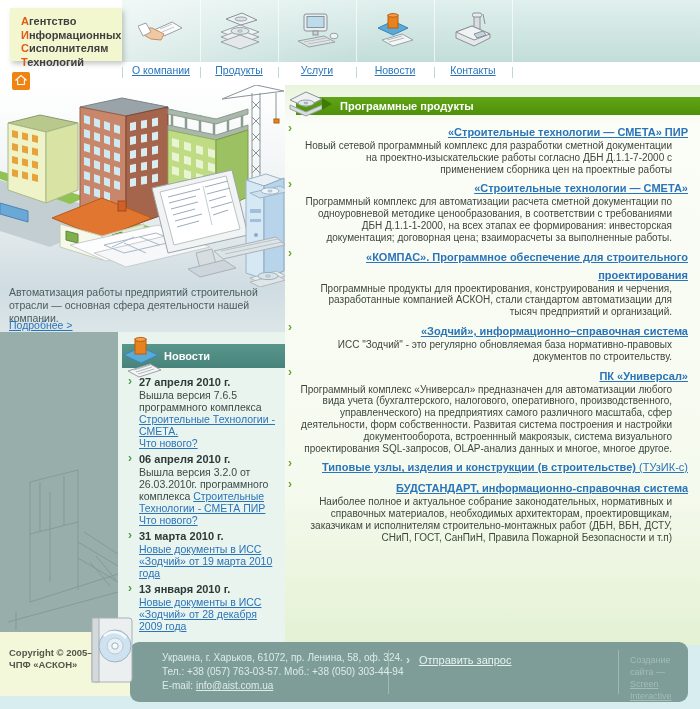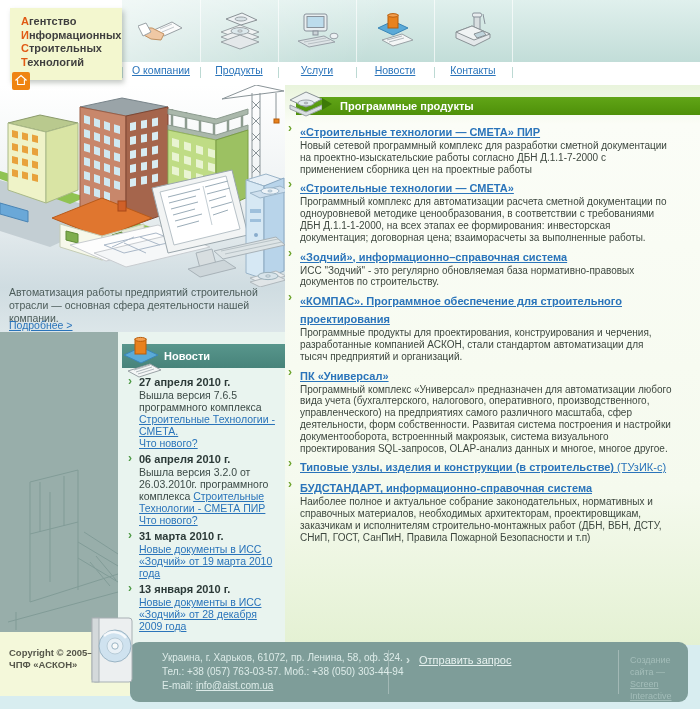--- a/index.html
+++ b/index.html
@@ -10,21 +10,21 @@
   
   .topband{position:absolute;left:122px;top:0;width:578px;height:62px;
     background:linear-gradient(115deg, rgba(255,255,255,.55) 0%, rgba(255,255,255,0) 45%),
                linear-gradient(#e0f0ed,#c2ddd8);}
   .band-sep{position:absolute;top:0;width:1px;height:62px;background:rgba(255,255,255,.65);}
   .nav-cell{position:absolute;top:10px;width:78px;height:46px;display:flex;align-items:center;justify-content:center;cursor:pointer;}
   .label-sep{position:absolute;top:67px;width:1px;height:11px;background:#bcd9d3;}
   .nav-label{position:absolute;top:64px;width:78px;text-align:center;font-size:10.5px;color:#2a74ba;text-decoration:underline;cursor:pointer;}
 
   
-  .logo-box{position:absolute;left:10px;top:8px;width:112px;height:72px;background:#f3f7cf;
+  .logo-box{position:absolute;left:10px;top:8px;width:112px;height:53px;background:#f3f7cf;
     box-shadow:2px 3px 5px rgba(90,100,90,.35);padding:7px 12px 0 11px;z-index:5;}
   .logo-line{font-size:11px;font-weight:bold;color:#3f3f3f;line-height:13.5px;white-space:nowrap;}
   .logo-line .cap{color:#e05a14;}
   .home-btn{position:absolute;left:12px;top:72px;width:18px;height:18px;background:#ef8412;
     border-radius:2px;z-index:6;display:flex;align-items:center;justify-content:center;cursor:pointer;}
 
   
   .hero{position:absolute;left:0;top:85px;width:285px;height:247px;
     background:linear-gradient(#ffffff 0%,#eef2f3 45%,#cfdce1 82%,#dce6e9 100%);overflow:hidden;}
   .hero-caption{position:absolute;left:9px;top:201px;width:268px;font-size:10.5px;line-height:13px;color:#4c5c5a;}
@@ -47,21 +47,21 @@
   .all-news .bullet{position:absolute;left:0;top:0;color:#4f9a46;font-size:12px;}
 
   
   .products-col{position:absolute;left:285px;top:85px;width:415px;height:560px;
     background:linear-gradient(#e9f4dc 0%,#fbfdf7 7%,#f5faee 72%,#e4f1d3 100%);}
   .prod-bar{position:absolute;left:296px;top:97px;width:404px;height:18px;
     background:linear-gradient(#61a517,#4e9009);color:#fff;font-size:11px;font-weight:bold;
     line-height:18px;padding-left:44px;z-index:2;}
   .prod-icon{position:absolute;left:286px;top:88px;z-index:3;}
   .prod-list{position:absolute;left:288px;top:122px;width:400px;z-index:2;}
-  .prod-item{position:relative;padding-left:12px;margin-bottom:3px;}
+  .prod-item{position:relative;padding-left:12px;margin-bottom:3px;text-align:right;}
   .prod-item .bullet{position:absolute;left:0;top:0;color:#6da32c;font-size:12px;line-height:13px;}
   .prod-title{font-size:11px;font-weight:bold;color:#2a74ba;text-decoration:underline;line-height:13px;cursor:pointer;}
   .prod-title-suffix{font-weight:normal;}
   .prod-desc{font-size:10px;line-height:11.8px;color:#3c463e;width:372px;}
 
   
   .bottom-bg{position:absolute;left:0;top:645px;width:700px;height:64px;background:#d8edf0;}
   .yellow-block{position:absolute;left:0;top:632px;width:130px;height:64px;background:#f4f8da;z-index:3;}
   .copyright{position:absolute;left:9px;top:15px;font-size:9.5px;font-weight:bold;color:#55564a;line-height:12px;}
   .cd-case{position:absolute;left:86px;top:616px;z-index:4;}
@@ -153,21 +153,21 @@
   <a class="nav-label" style="left:278px">Услуги</a>
   <div class="label-sep" style="left:356px"></div>
   <a class="nav-label" style="left:356px">Новости</a>
   <div class="label-sep" style="left:434px"></div>
   <a class="nav-label" style="left:434px">Контакты</a>
   <div class="label-sep" style="left:512px"></div>
 
   <div class="logo-box">
     <div class="logo-line"><span class="cap">А</span><span>гентство</span></div>
     <div class="logo-line"><span class="cap">И</span><span>нформационных</span></div>
-    <div class="logo-line"><span class="cap">С</span><span>троительных</span></div>
+    <div class="logo-line"><span class="cap">С</span><span>исполнителям</span></div>
     <div class="logo-line"><span class="cap">Т</span><span>ехнологий</span></div>
   </div>
   <a class="home-btn">
     <span>
       <svg width="12" height="12" viewBox="0 0 16 16">
         <path d="M8 2 L15 8 H12.5 V14 H3.5 V8 H1 Z" fill="none" stroke="#fff" stroke-width="1.4"></path>
       </svg>
     </span>
   </a>
 
@@ -399,27 +399,27 @@
       <a class="prod-title">«Строительные технологии — СМЕТА» ПИР</a>
       <div class="prod-desc">Новый сетевой программный комплекс для разработки сметной документации на проектно-изыскательские работы согласно ДБН Д.1.1-7-2000 с применением сборника цен на проектные работы</div>
     </div>
     <div class="prod-item">
       <span class="bullet"></span>
       <a class="prod-title">«Строительные технологии — СМЕТА»</a>
       <div class="prod-desc">Программный комплекс для автоматизации расчета сметной документации по одноуровневой методике ценообразования, в соответствии с требованиями ДБН Д.1.1-1-2000, на всех этапах ее формирования: инвесторская документация; договорная цена; взаиморасчеты за выполненные работы.</div>
     </div>
     <div class="prod-item">
       <span class="bullet"></span>
+      <a class="prod-title">«КОМПАС». Программное обеспечение для строительного проектирования</a>
+      <div class="prod-desc">Программные продукты для проектирования, конструирования и черчения, разработанные компанией АСКОН, стали стандартом автоматизации для тысяч предприятий и организаций.</div>
+    </div>
+    <div class="prod-item">
+      <span class="bullet"></span>
       <a class="prod-title">«Зодчий», информационно–справочная система</a>
       <div class="prod-desc">ИСС "Зодчий" - это регулярно обновляемая база нормативно-правовых документов по строительству.</div>
-    </div>
-    <div class="prod-item">
-      <span class="bullet"></span>
-      <a class="prod-title">«КОМПАС». Программное обеспечение для строительного проектирования</a>
-      <div class="prod-desc">Программные продукты для проектирования, конструирования и черчения, разработанные компанией АСКОН, стали стандартом автоматизации для тысяч предприятий и организаций.</div>
     </div>
     <div class="prod-item">
       <span class="bullet"></span>
       <a class="prod-title">ПК «Универсал»</a>
       <div class="prod-desc">Программный комплекс «Универсал» предназначен для автоматизации любого вида учета (бухгалтерского, налогового, оперативного, производственного, управленческого) на предприятиях самого различного масштаба, сфер деятельности, форм собственности. Развитая система построения и настройки документооборота, встроеннный макроязык, система визуального проектирования SQL-запросов, OLAP-анализ данных и многое, многое другое.</div>
     </div>
     <div class="prod-item">
       <span class="bullet"></span>
       <a class="prod-title"><span>Типовые узлы, изделия и конструкции (в строительстве)</span><span class="prod-title-suffix"> (ТУзИК-с)</span></a>
     </div>

